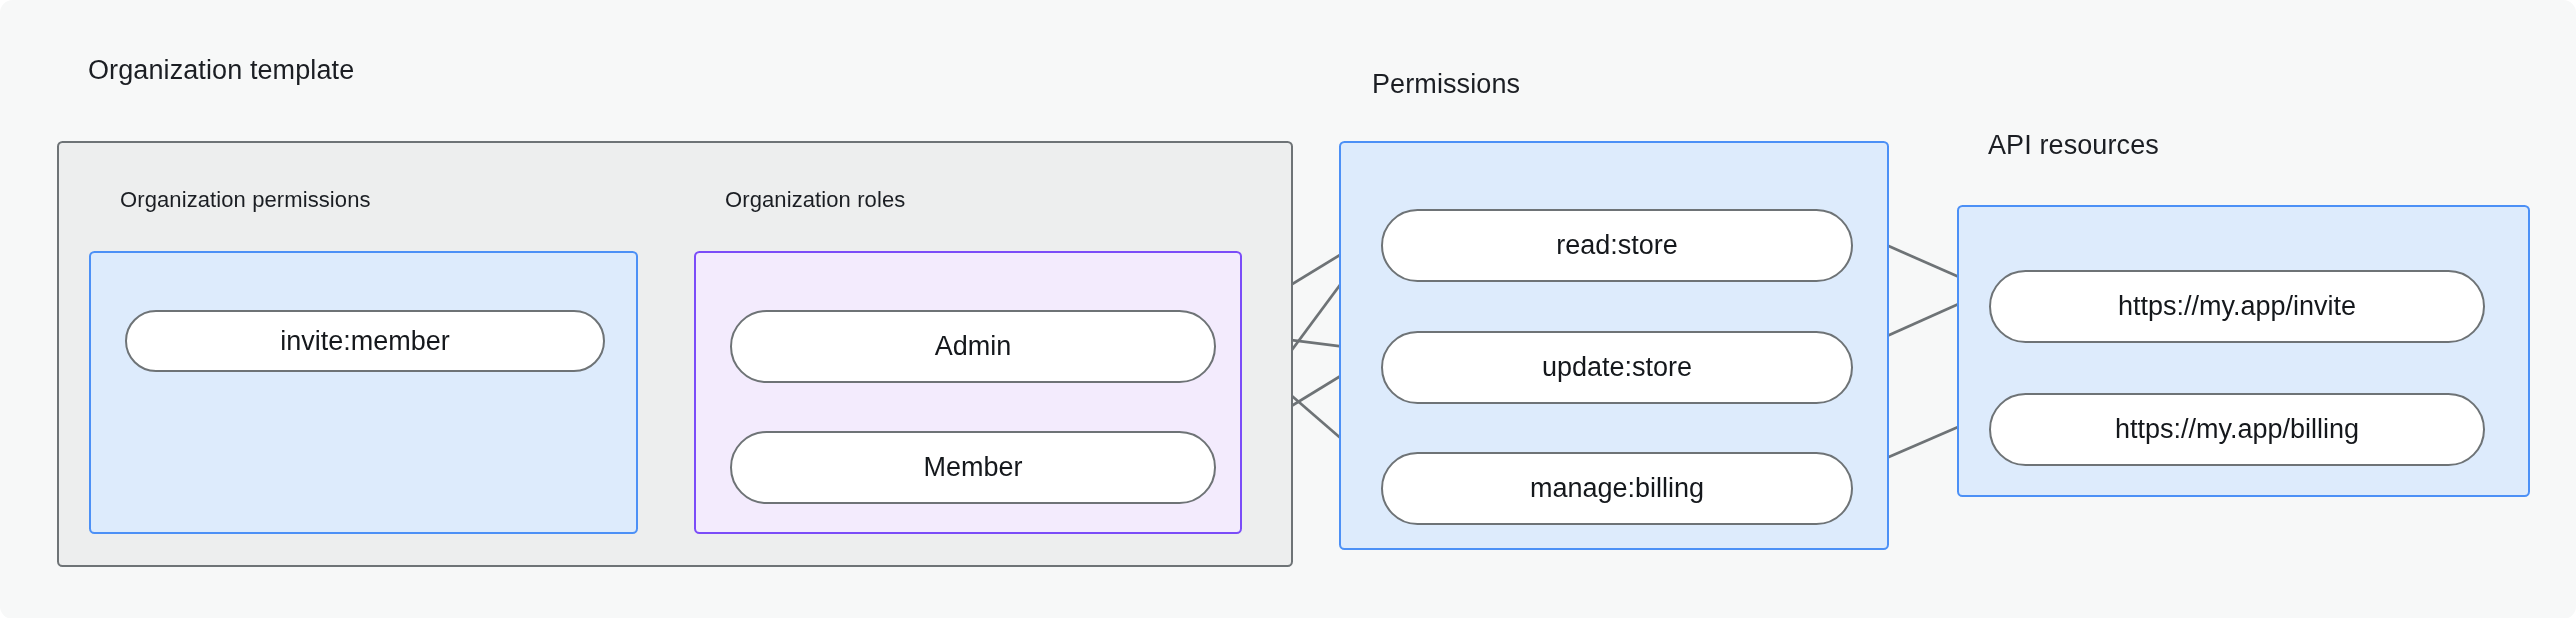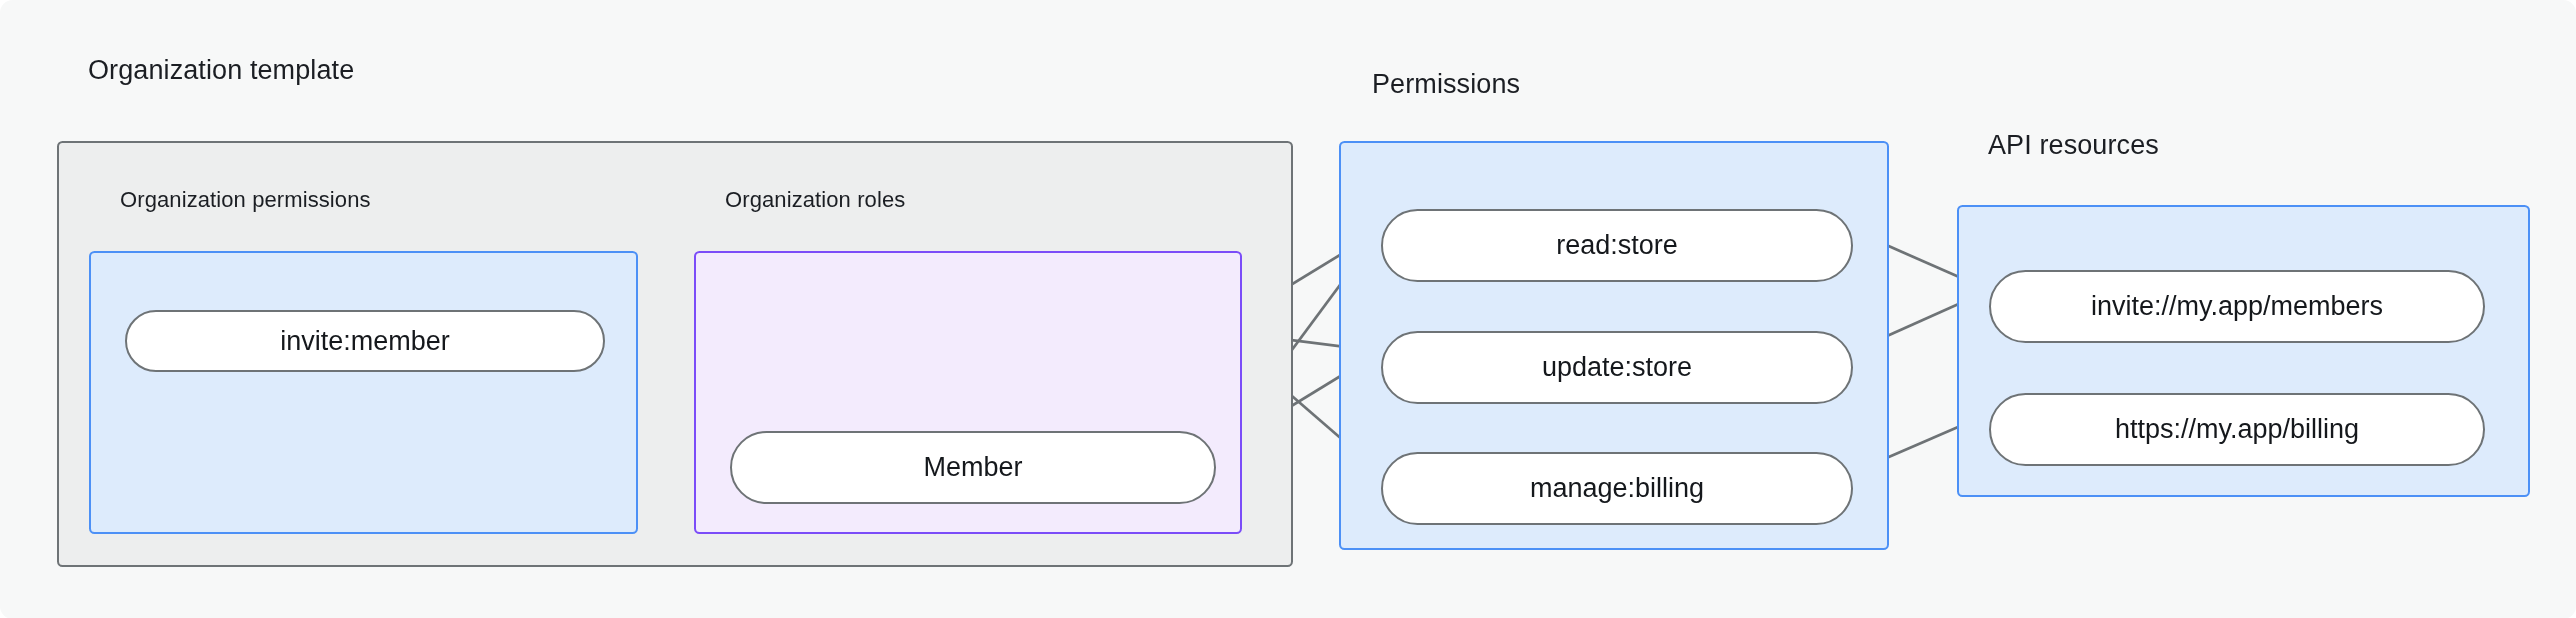--- a/index.html
+++ b/index.html
@@ -106,20 +106,23 @@
 
   <div class="pill" style="left:125px; top:294px; width:480px; height:62px;">
     <span>invite:member</span>
   </div>
 
 
   <div class="caption sub" style="left:694px; top:189px;">Organization roles</div>
 
   <div class="box box-purple" style="left:694px; top:251px; width:548px; height:283px;"></div>
 
+  <div class="pill" style="left:730px; top:294px; width:486px; height:73px;">
+    <span>Admin</span>
+  </div>
 
   <div class="pill" style="left:730px; top:415px; width:486px; height:73px;">
     <span>Member</span>
   </div>
 
   <div class="caption" style="left:1341px; top:71px;">Permissions</div>
 
   <div class="box box-blue" style="left:1339px; top:141px; width:550px; height:409px;"></div>
 
   <div class="pill" style="left:1381px; top:193px; width:472px; height:73px;">
@@ -132,21 +135,21 @@
 
   <div class="pill" style="left:1381px; top:436px; width:472px; height:73px;">
     <span>manage:billing</span>
   </div>
 
   <div class="caption" style="left:1957px; top:132px;">API resources</div>
 
   <div class="box box-blue" style="left:1957px; top:205px; width:573px; height:292px;"></div>
 
   <div class="pill" style="left:1989px; top:254px; width:496px; height:73px;">
-    <span>invite://my.app/members</span>
+    <span>https://my.app/invite</span>
   </div>
 
   <div class="pill" style="left:1989px; top:377px; width:496px; height:73px;align-items:center;">
     <span>https://my.app/billing</span>
   </div>
 
 </div>
 
 
 </body></html>

